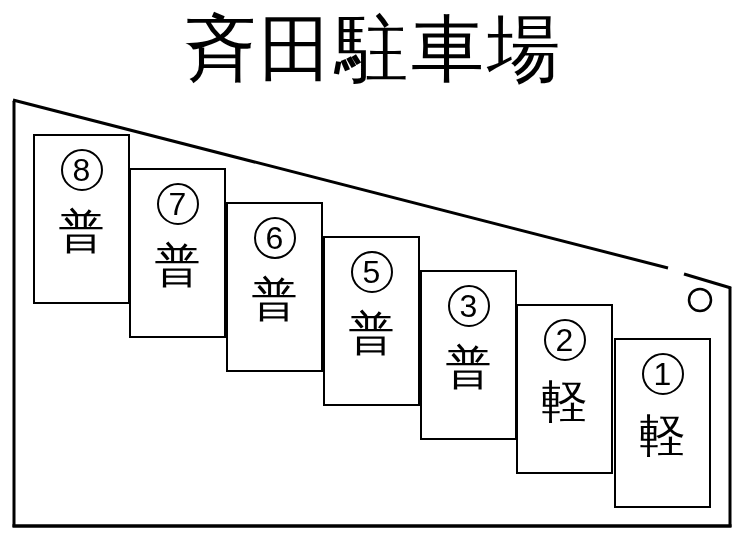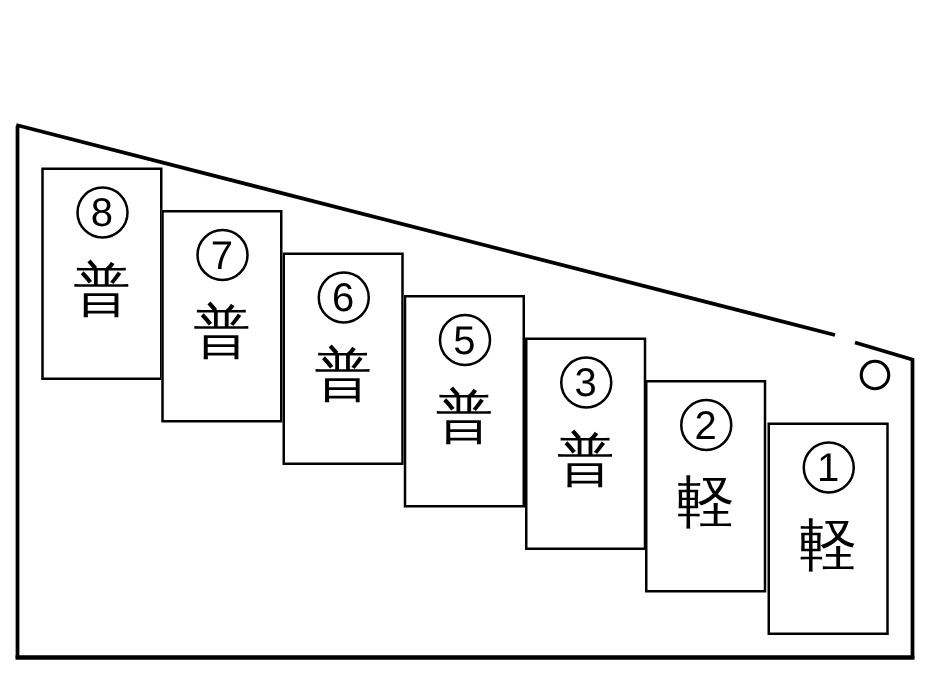--- a/index.html
+++ b/index.html
@@ -64,20 +64,21 @@
     margin-top: 15px;
     font-size: 46px;
     line-height: 50px;
   }
 </style>
 </head>
 <body>
 
 <div class="page">
 
+  <div class="title">斉田駐車場</div>
 
   <svg class="boundary-svg" viewBox="0 0 746 540" xmlns="http://www.w3.org/2000/svg">
 
     <line x1="14" y1="101" x2="14" y2="527" stroke="#000" stroke-width="3"></line>
 
     <line x1="12.5" y1="526" x2="731.5" y2="526" stroke="#000" stroke-width="3.5"></line>
 
     <line x1="730" y1="287" x2="730" y2="527" stroke="#000" stroke-width="3"></line>
 
     <line x1="13" y1="100" x2="668" y2="268" stroke="#000" stroke-width="3"></line>

